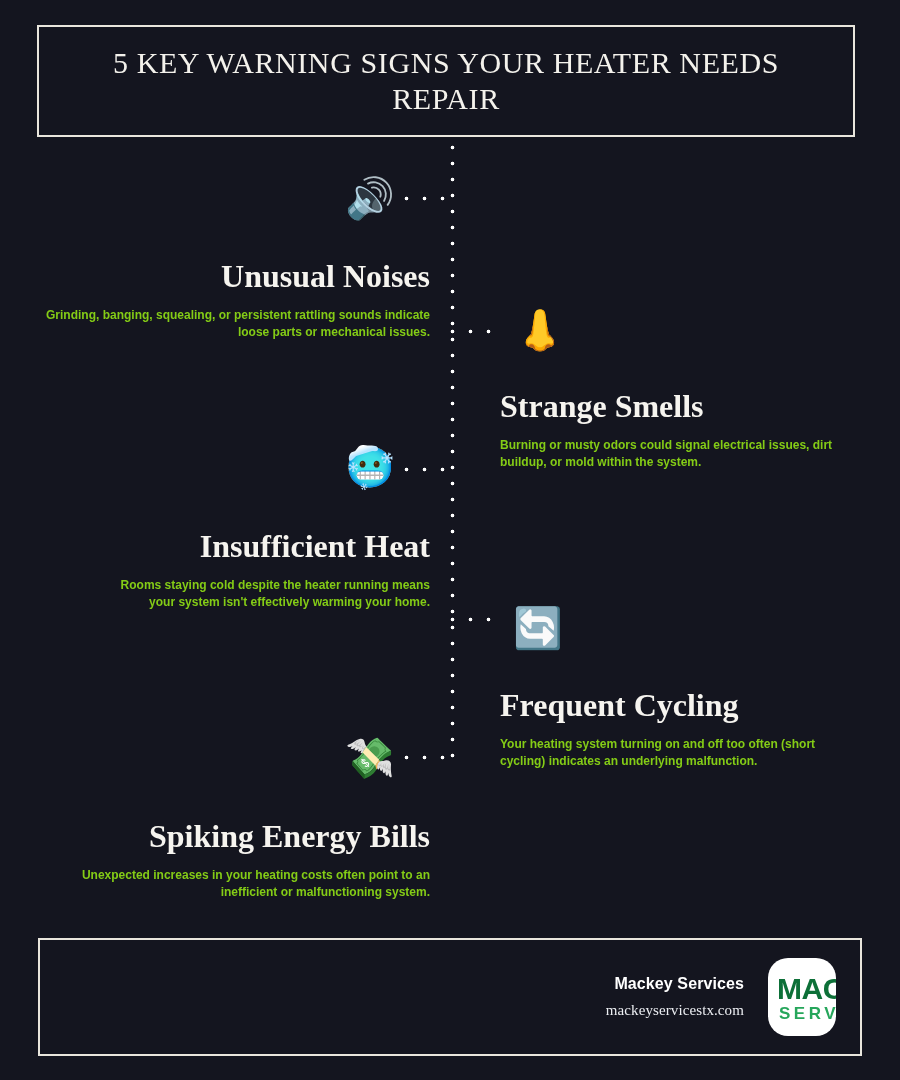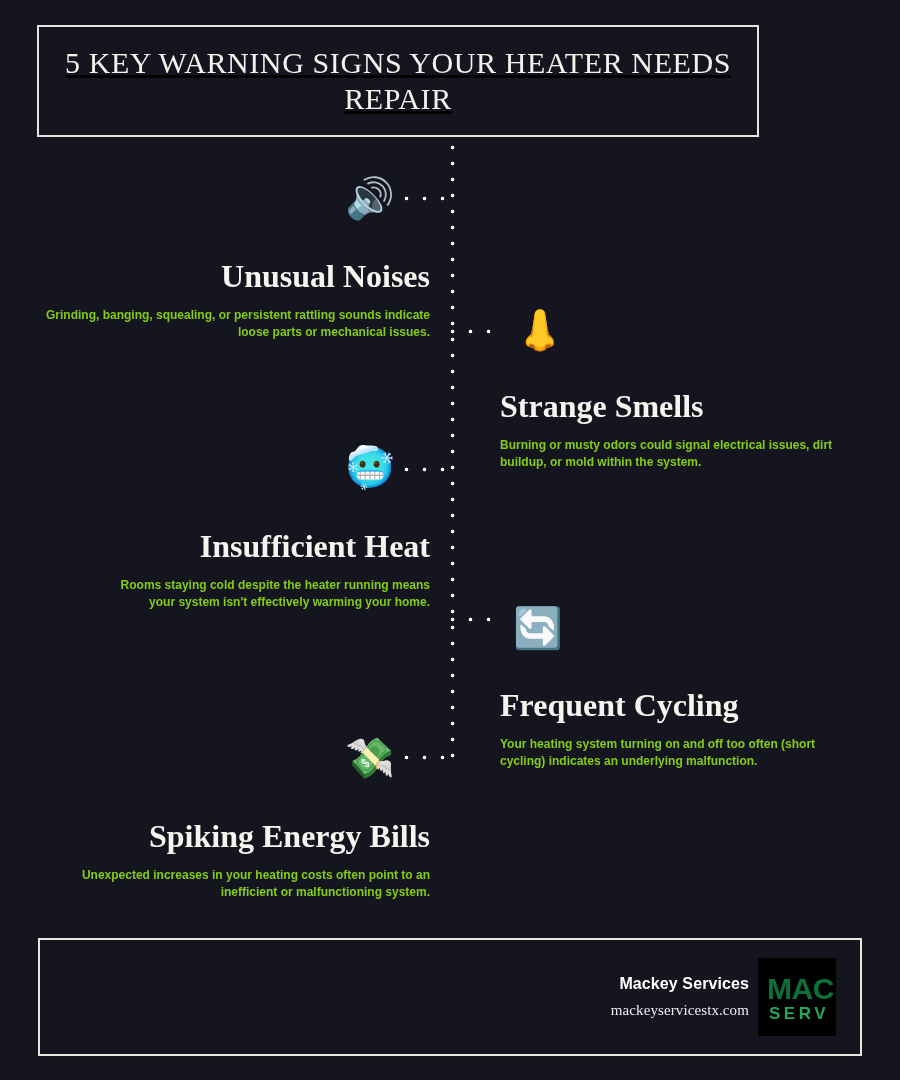--- a/index.html
+++ b/index.html
@@ -21,28 +21,27 @@
     width: 900px;
     height: 1080px;
     background: #14151f;
   }
 
   
   .header-box {
     position: absolute;
     left: 37px;
     top: 25px;
-    width: 722px;
+    width: 818px;
     height: 112px;
     border: 2px solid #e9e6dd;
     box-sizing: border-box;
     display: flex;
     align-items: center;
     justify-content: center;
-    text-decoration: underline;
   }
   .header-title {
     font-family: "Liberation Serif", "DejaVu Serif", serif;
     font-size: 30px;
     letter-spacing: 0.6px;
     color: #f4f2ec;
     text-transform: uppercase;
     text-align: center;
     line-height: 1.2;
     padding: 0 20px;
@@ -121,45 +120,45 @@
     border: 2px solid #e9e6dd;
     box-sizing: border-box;
   }
   .footer-inner {
     position: absolute;
     right: 24px;
     top: 50%;
     transform: translateY(-50%);
     display: flex;
     align-items: center;
-    gap: 9px;
+    gap: 24px;
   }
   .footer-text {
     text-align: right;
   }
   .footer-brand {
     font-family: "Liberation Sans", sans-serif;
     font-size: 16px;
     font-weight: 700;
     color: #ffffff;
     letter-spacing: 0.1px;
     margin-bottom: 9px;
   }
   .footer-url {
     font-family: Liberation Serif, serif;
     font-size: 15px;
     font-weight: 400;
     color: #eceef2;
     letter-spacing: 0.1px;
   }
   .footer-logo {
-    width: 78px;
+    width: 68px;
     height: 78px;
-    background: #000000;
-    border-radius: 2px;
+    background: #ffffff;
+    border-radius: 20px;
     overflow: hidden;
     position: relative;
     flex: none;
   }
   .logo-mac {
     position: absolute;
     left: 9px;
     top: 14px;
     font-family: "Liberation Sans", sans-serif;
     font-size: 30px;

